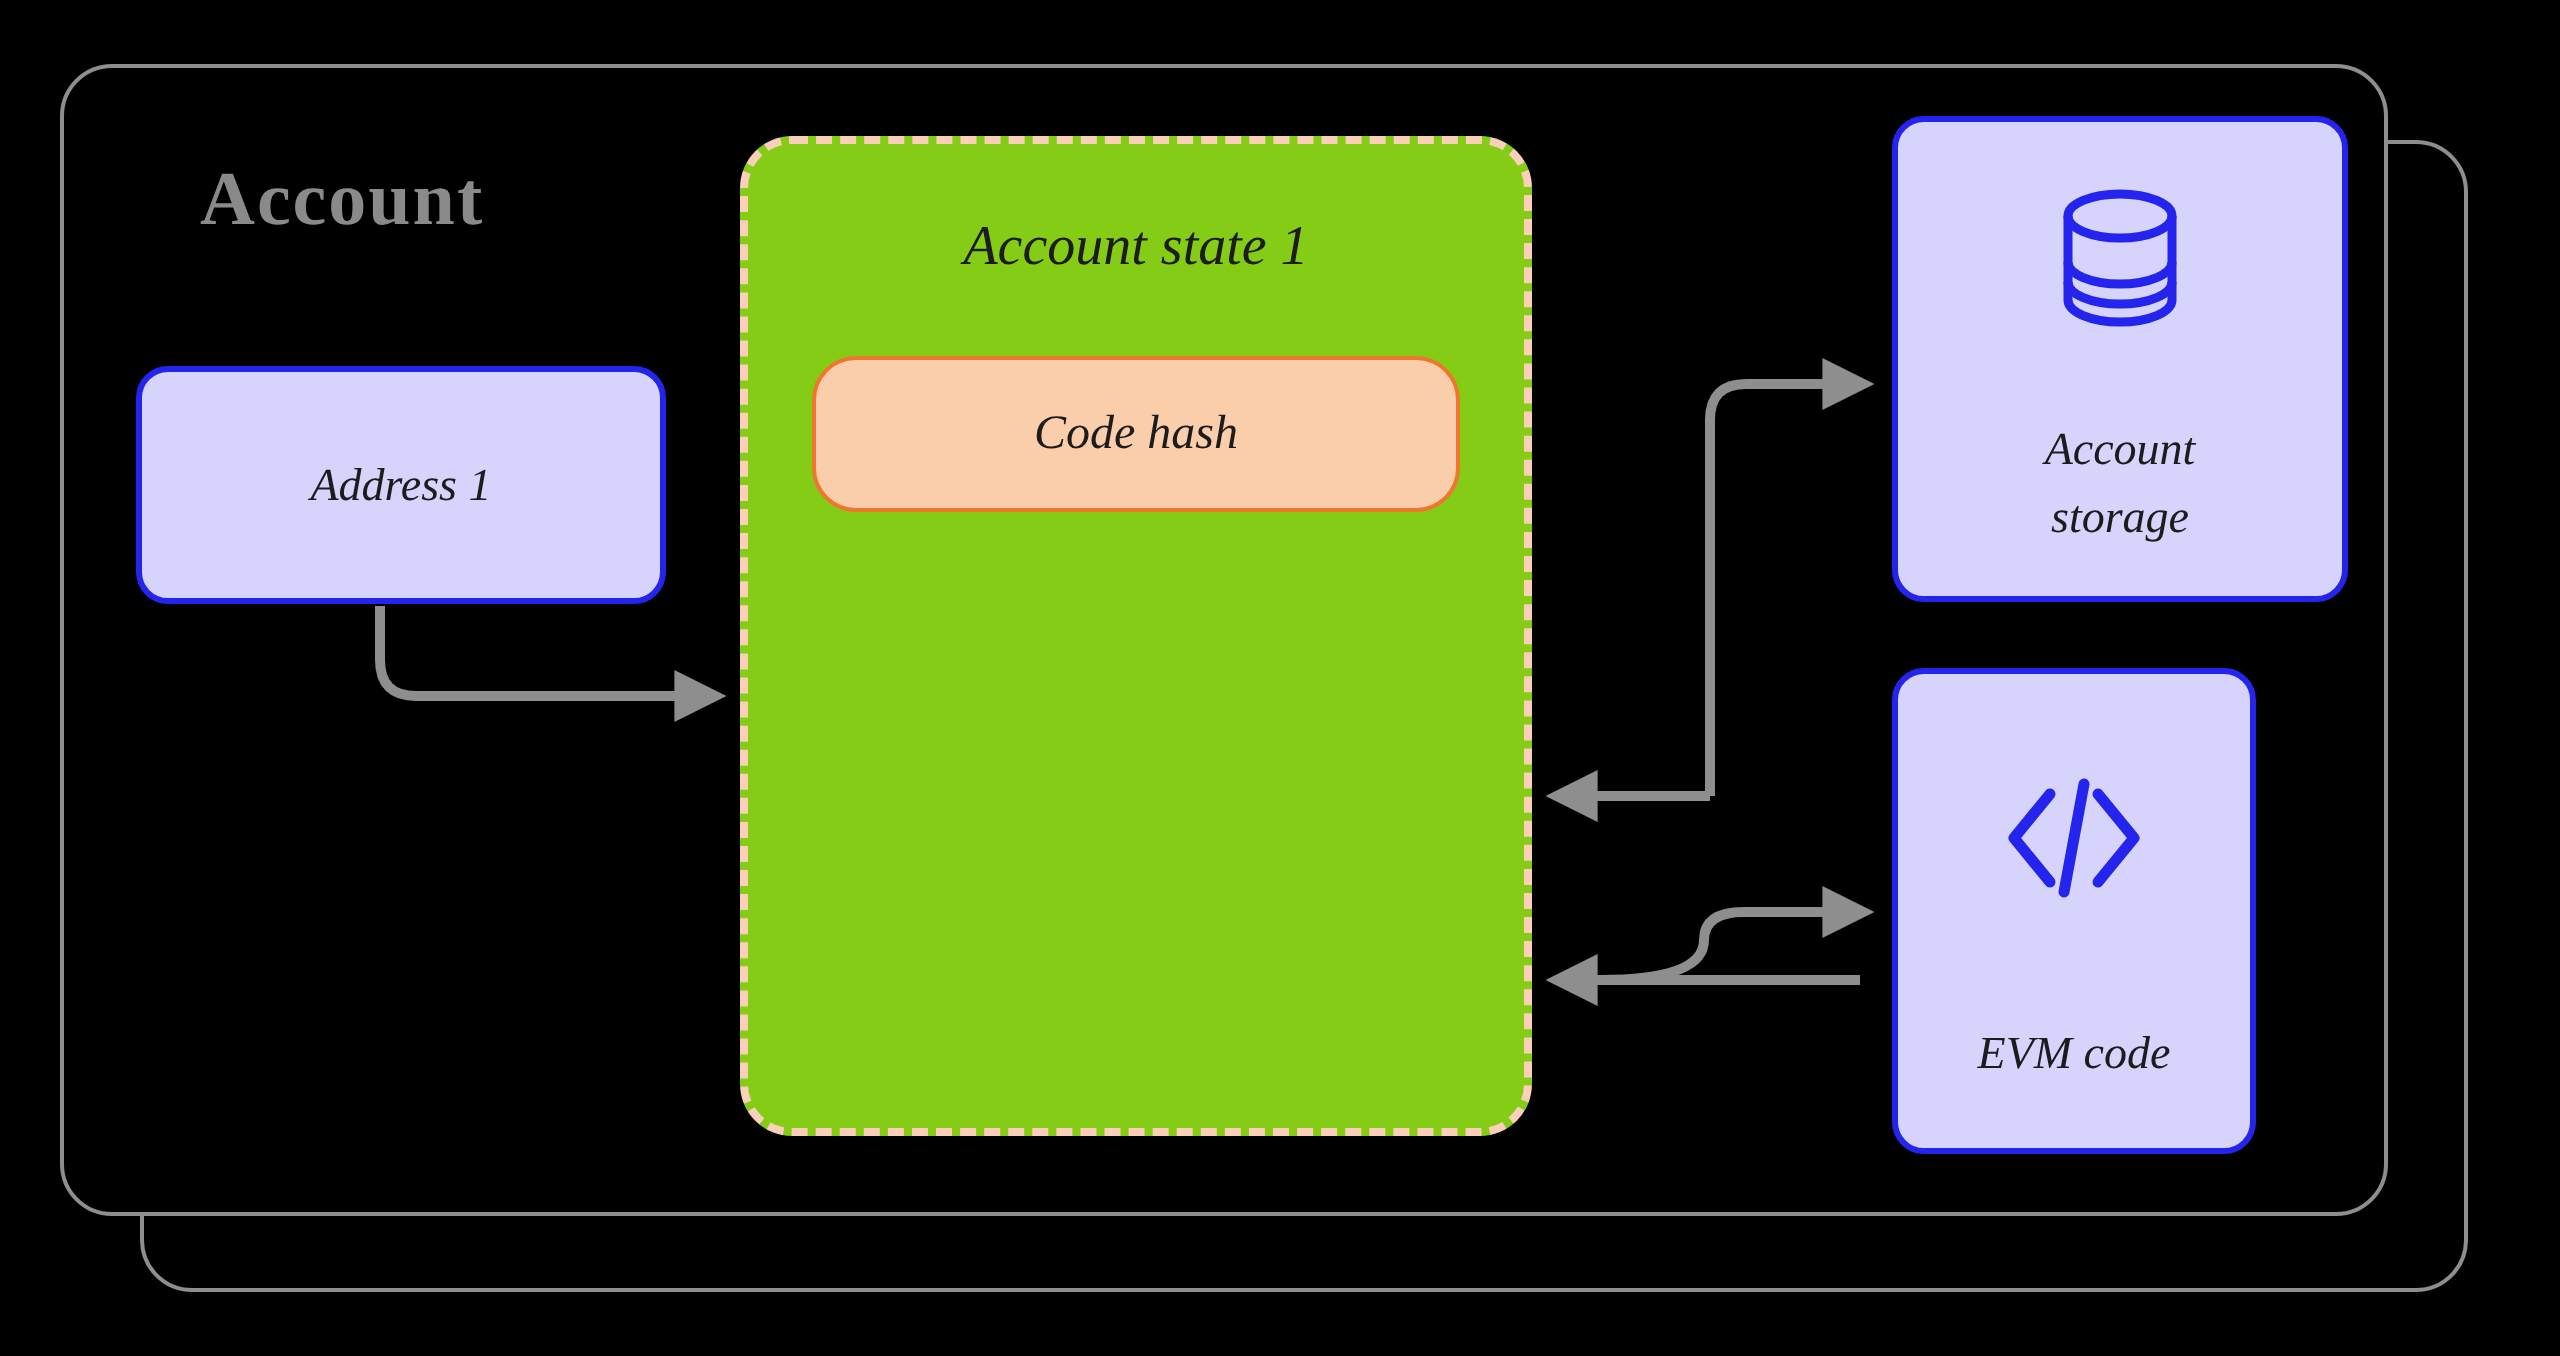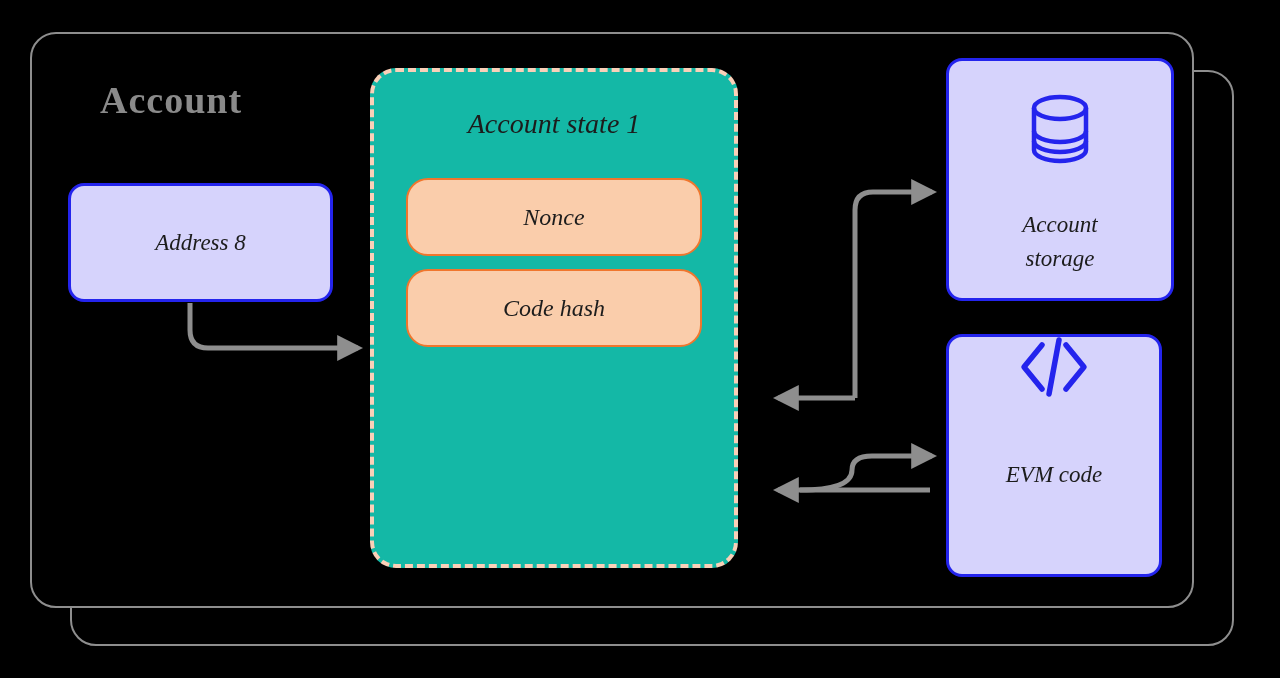--- a/index.html
+++ b/index.html
@@ -76,40 +76,41 @@
     left: 946px;
     top: 58px;
     width: 228px;
     height: 243px;
     justify-content: flex-start;
     padding-top: 32px;
   }
   #evm-box {
     left: 946px;
     top: 334px;
-    width: 216px;
+    width: 182px;
     height: 243px;
     justify-content: flex-start;
+    padding-top: 52px;
   }
   .node-icon {
     display: block;
     margin-bottom: 34px;
   }
   #evm-box .node-icon { margin-bottom: 52px; }
   .node-label { display: block; }
 
   
   #state-panel {
     position: absolute;
     left: 370px;
     top: 68px;
-    width: 368px;
+    width: 396px;
     height: 500px;
     box-sizing: border-box;
-    background: #14b8a6;
+    background: #84cc16;
     border: 4px dashed #fad0b8;
     border-radius: 26px;
   }
   #state-title {
     position: absolute;
     top: 36px;
     left: 0;
     right: 0;
     text-align: center;
     font-size: 28px;
@@ -158,29 +159,26 @@
 <body>
 
 <div id="canvas">
 
   <div class="frame frame-back"></div>
   <div class="frame frame-front"></div>
 
   <div class="account-title">Account</div>
 
   <div class="blue-box" id="address-box">
-    <span class="node-label">Address 8</span>
+    <span class="node-label">Address 1</span>
   </div>
 
   <div id="state-panel">
     <div id="state-title">Account state 1</div>
     <div class="field-list">
-      <div class="field-box">
-        <span>Nonce</span>
-      </div>
       <div class="field-box">
         <span>Code hash</span>
       </div>
     </div>
   </div>
 
   <div class="blue-box" id="storage-box">
     <span class="node-icon">
       <svg width="62" height="72" viewBox="0 0 62 72" aria-hidden="true">
         <ellipse cx="31" cy="15" rx="26" ry="11" fill="none" stroke="#2424ed" stroke-width="4.5"></ellipse>

